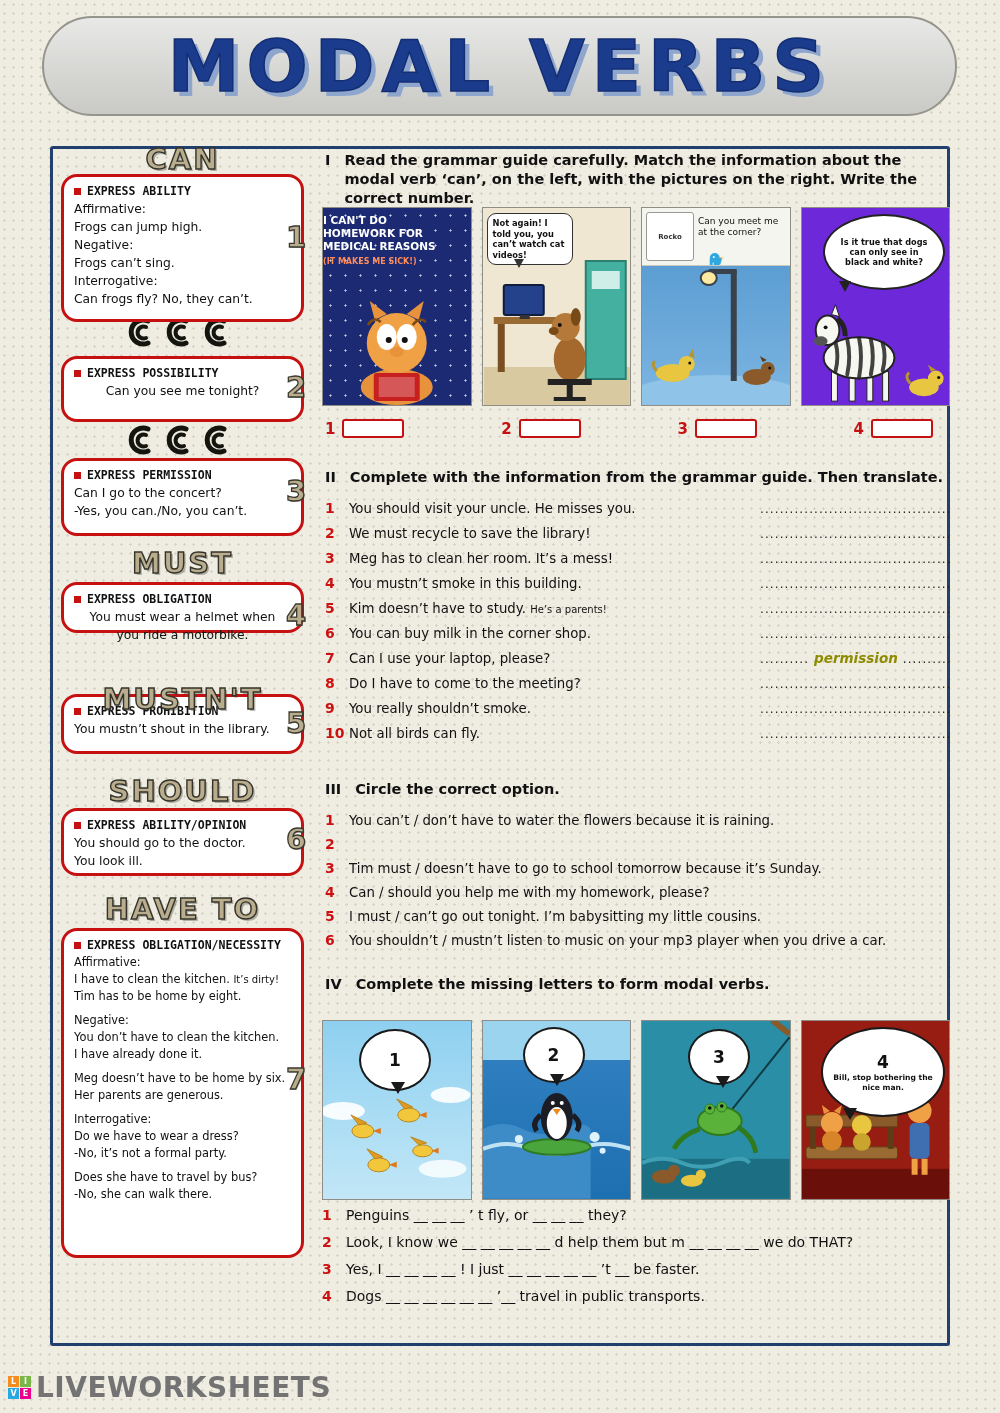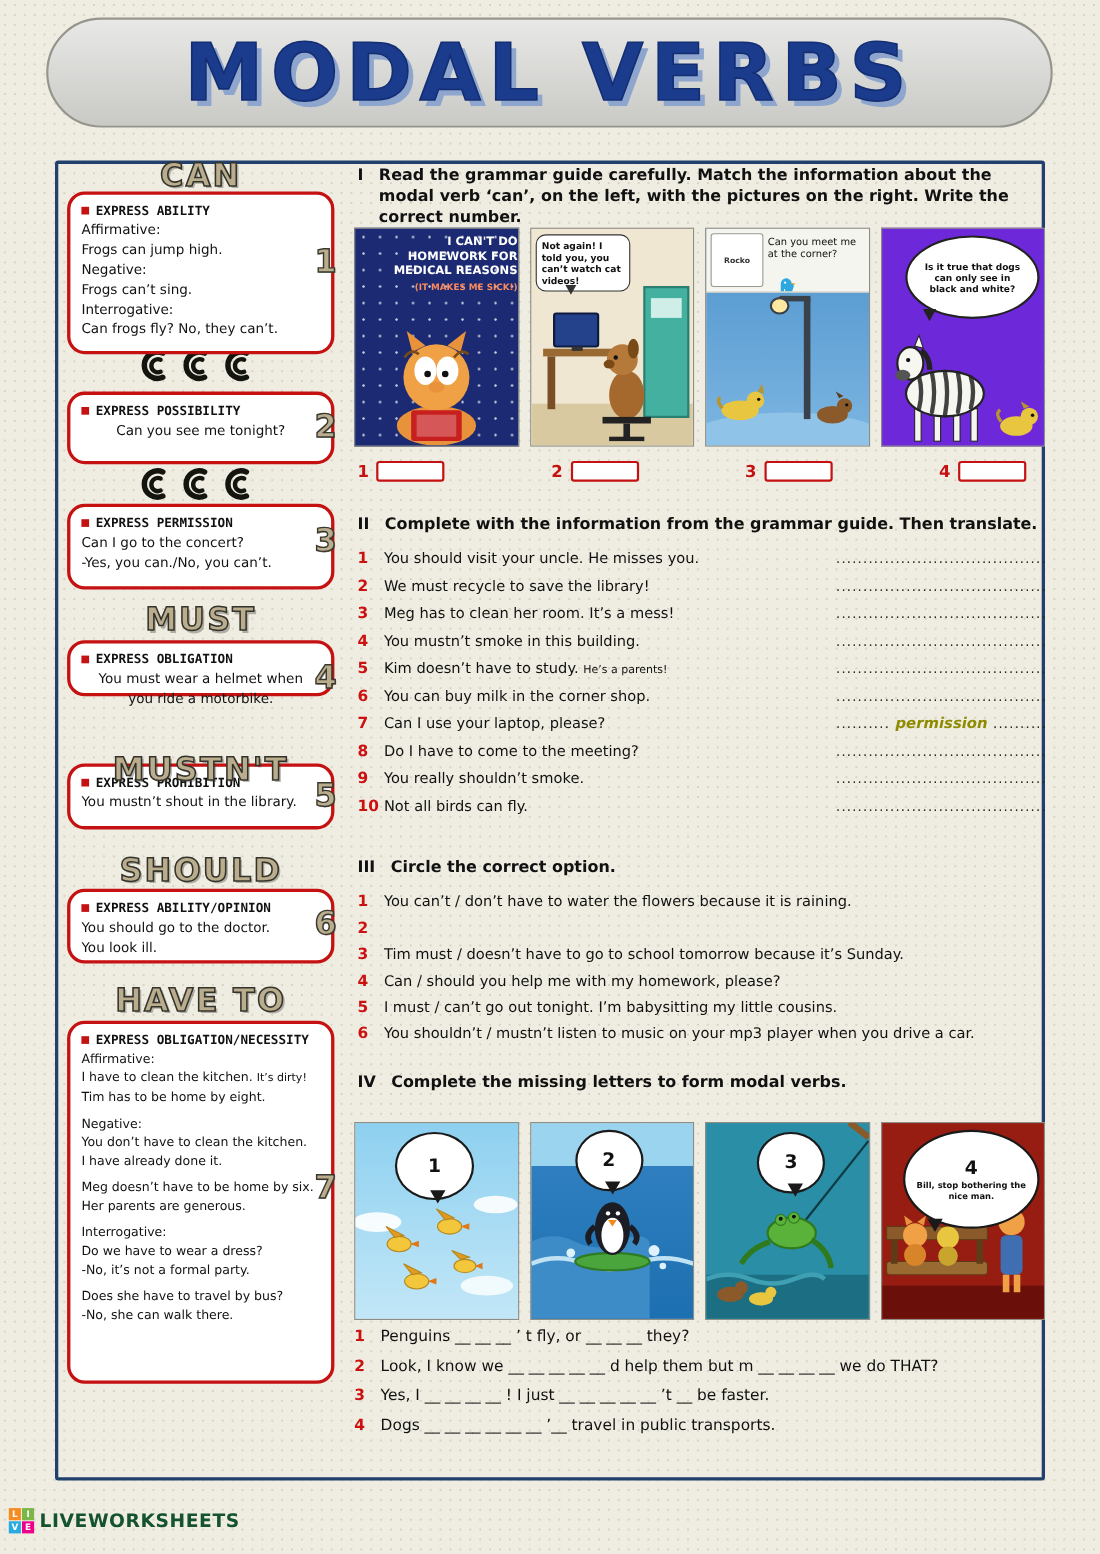--- a/index.html
+++ b/index.html
@@ -74,21 +74,21 @@
 
   
   #matchPics{left:322px;top:207px;width:628px;height:199px;display:flex;gap:10px}
   #ivPics{left:322px;top:1020px;width:628px;height:180px;display:flex;gap:10px}
   .pic{flex:1;position:relative;overflow:hidden;border:1px solid #8e8e86}
   .pic svg{position:absolute;left:0;bottom:0;width:100%}
 
   .pic1{background-color:#1b2a72;
     background-image:radial-gradient(rgba(255,255,255,.75) .8px, transparent 1.4px);
     background-size:15px 15px}
-  .pic1-text{position:relative;z-index:2;padding-top:6px;text-align:right;color:#fff;
+  .pic1-text{position:relative;z-index:2;padding-top:6px;text-align:left;color:#fff;
     font-weight:bold;font-size:10.5px;line-height:13px}
   .pic1-sub{color:#ff8a5a;font-size:8px;margin-top:2px;font-weight:bold}
 
   .pic2{background:#efe7d2}
   .bubble{position:absolute;z-index:3;background:#fff;border:1.5px solid #333;border-radius:9px;
     padding:4px 5px;font-size:8.3px;line-height:10.5px;font-weight:bold}
   .bubble::after{content:"";position:absolute;left:26px;bottom:-9px;
     border:5px solid transparent;border-top:9px solid #333}
   .pic2 .bubble{left:4px;top:5px;width:86px}
 
@@ -150,21 +150,21 @@
   .nb3{width:62px;height:56px;left:46px;top:8px}
   .talkbub{width:124px;height:90px;right:4px;top:6px;flex-direction:column;gap:1px;padding:6px 10px}
   .talkbub::after{left:20px}
   .talkbub .t{font-size:7.6px;font-weight:bold;text-align:center;line-height:9.5px}
 
   
   #footer{left:8px;top:1371px;display:flex;align-items:center;gap:5px}
   .logo{display:grid;grid-template-columns:11px 11px;grid-template-rows:11px 11px;gap:1px}
   .logo div{color:#fff;font-size:8px;font-weight:bold;display:flex;align-items:center;justify-content:center}
   .lg0{background:#f68b1f}.lg1{background:#7ab648}.lg2{background:#27aae1}.lg3{background:#ec008c}
-  .brand{font-size:17px;font-weight:800;color:#14532d;letter-spacing:.5px}
+  .brand{font-size:28px;font-weight:800;color:#737373;letter-spacing:.5px}
 </style>
 </head>
 <body>
 
 <div id="banner" class="abs">
   <div id="title">MODAL VERBS</div>
 </div>
 
 <div id="frame" class="abs"></div>
 

